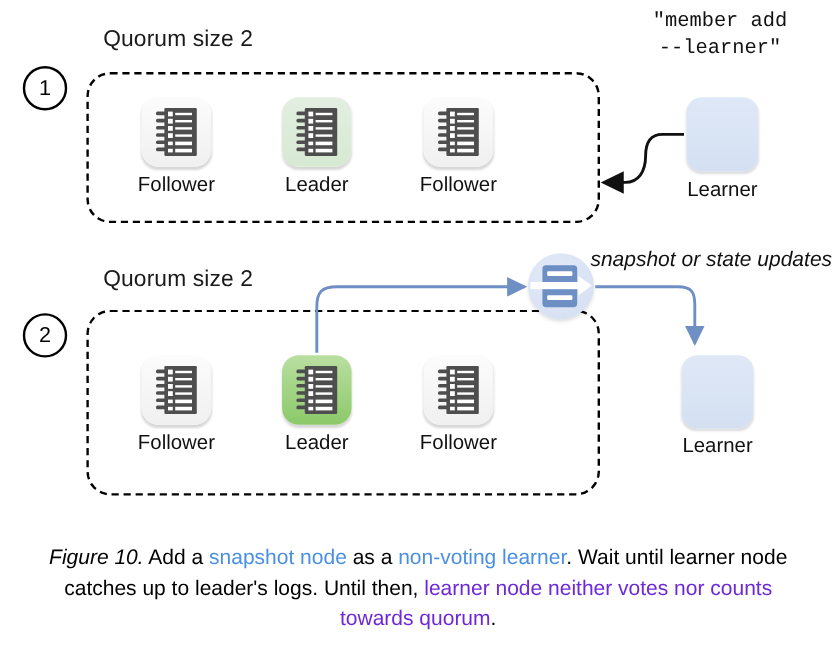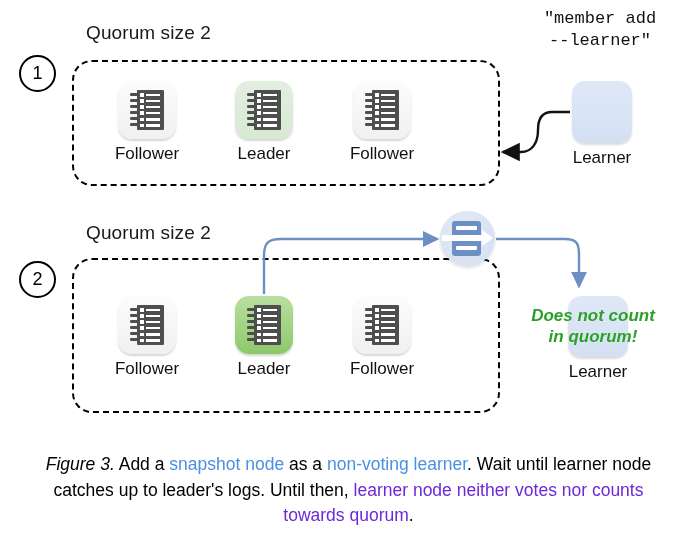--- a/index.html
+++ b/index.html
@@ -428,24 +428,24 @@
   <div id="sync-badge">
     <div class="doc">
       <div class="doc-line" style="top:5px;"></div>
       <div class="doc-line" style="top:15px;"></div>
       <div class="doc-line" style="top:25px;"></div>
     </div>
     <div class="white-bar"></div>
     <div class="white-tip"></div>
   </div>
 
+  <div class="snapshot-label" id="snapshot-label"><span>snapshot
+or state updates</span></div>
 
   <div class="learner-box" id="learner-box-2"></div>
-  <div id="quorum-warning">Does not count
-in quorum!</div>
   <div class="learner-label" id="learner-label-2">Learner</div>
 
   <svg class="overlay" viewBox="0 0 697 546">
     <defs>
       <marker id="ah-black" markerWidth="9" markerHeight="9" refX="7" refY="4.5" orient="auto" markerUnits="strokeWidth">
         <path d="M0,0.6 L8,4.5 L0,8.4 Z" fill="#111"></path>
       </marker>
       <marker id="ah-blue" markerWidth="8" markerHeight="8" refX="6" refY="4" orient="auto" markerUnits="strokeWidth">
         <path d="M0,0.6 L7,4 L0,7.4 Z" fill="#6e8fc4"></path>
       </marker>
@@ -453,16 +453,16 @@
 
     <path d="M 570,112 L 552,112 C 541,112 538,120 538,130
              C 538,143 532,152 521,152 L 503,152" fill="none" stroke="#111" stroke-width="2.4" marker-end="url(#ah-black)"></path>
 
     <path d="M 264,294 L 264,256 C 264,243 268,239 281,239 L 437,239" fill="none" stroke="#6e8fc4" stroke-width="2.4" marker-end="url(#ah-blue)"></path>
 
     <path d="M 496,239 L 565,239 C 576,239 579,243 579,254 L 579,286" fill="none" stroke="#6e8fc4" stroke-width="2.4" marker-end="url(#ah-blue)"></path>
   </svg>
 
   <div id="caption">
-    <span class="fig">Figure 3.</span><span> Add a </span><span class="blue">snapshot node</span><span> as a </span><span class="blue">non-voting learner</span><span>. Wait until learner node catches up to leader's logs. Until then, </span><span class="red">learner node neither votes nor counts towards quorum</span><span>.</span>
+    <span class="fig">Figure 10.</span><span> Add a </span><span class="blue">snapshot node</span><span> as a </span><span class="blue">non-voting learner</span><span>. Wait until learner node catches up to leader's logs. Until then, </span><span class="red">learner node neither votes nor counts towards quorum</span><span>.</span>
   </div>
 
 </div>
 
 </body></html>

